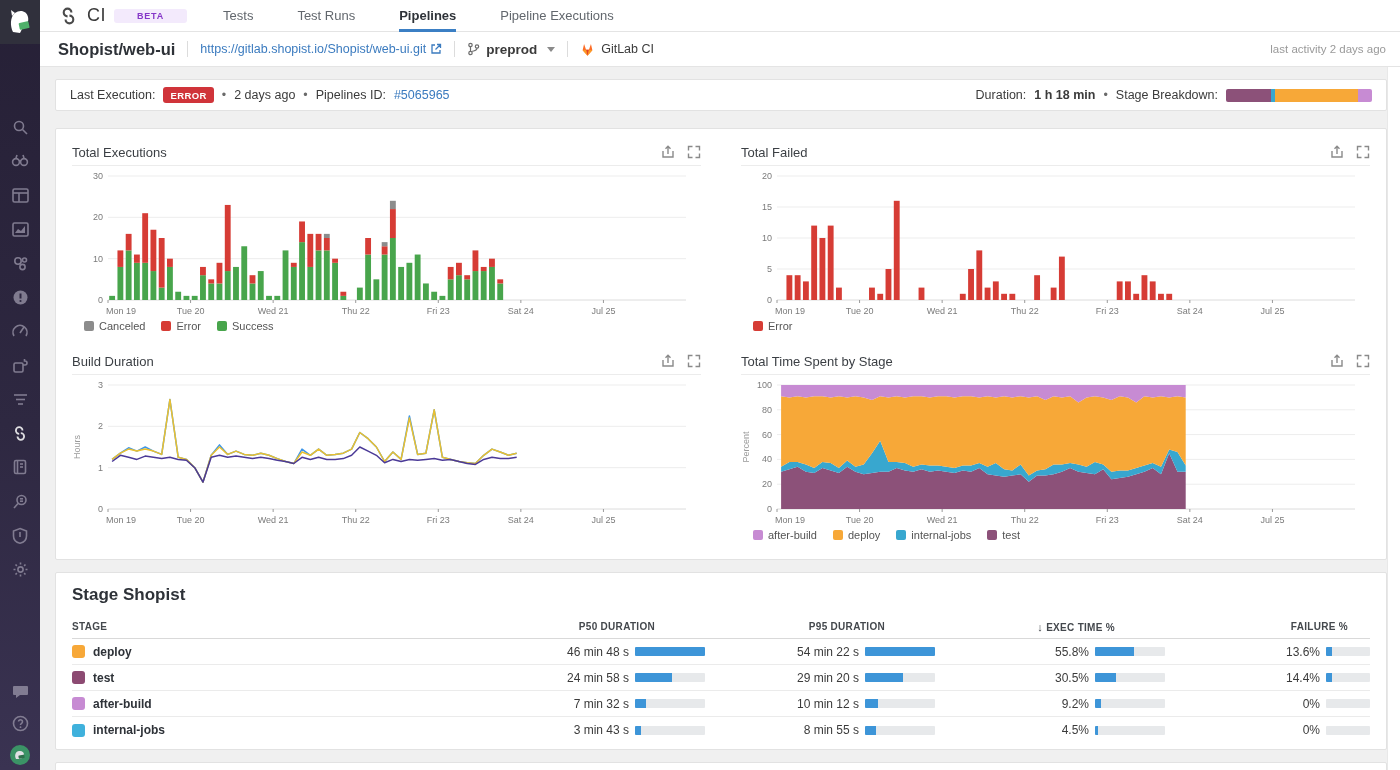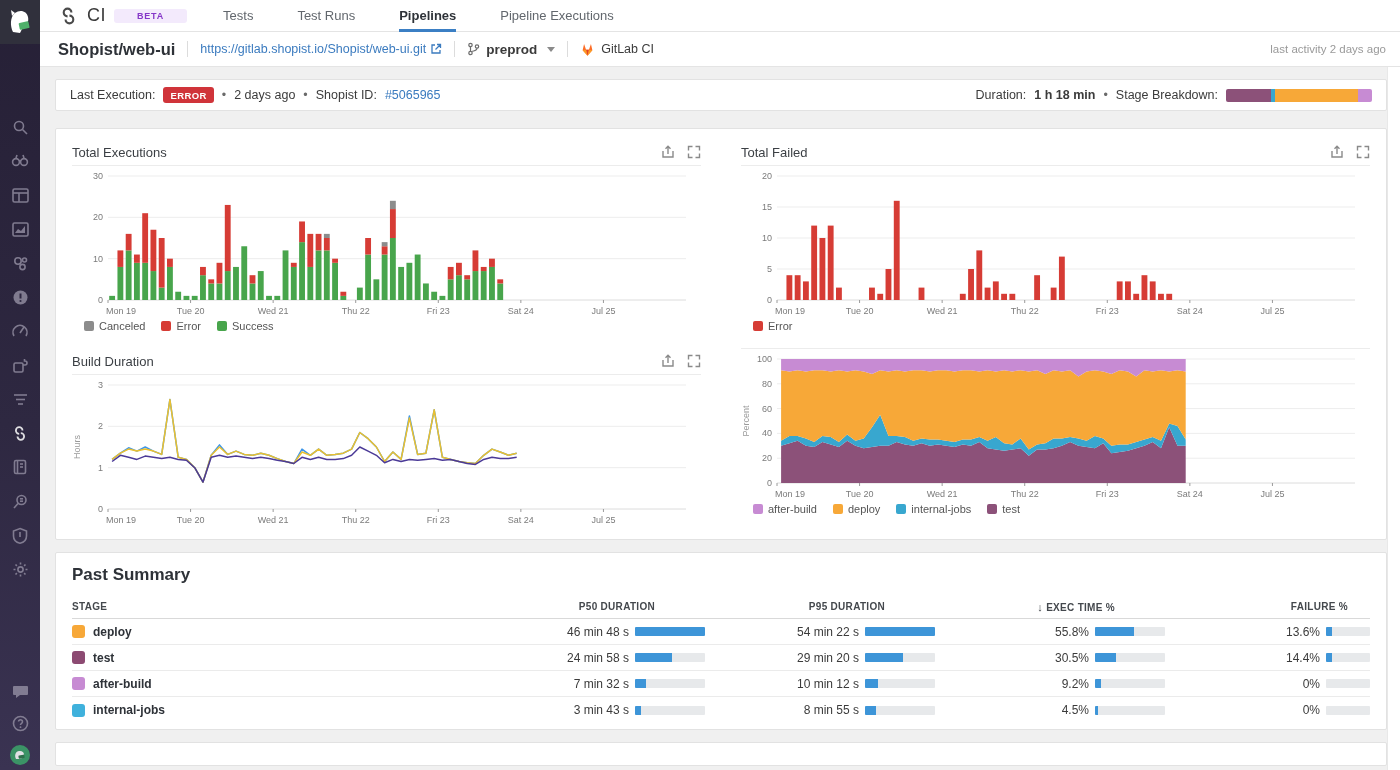--- a/index.html
+++ b/index.html
@@ -276,21 +276,21 @@
 
     <div class="content">
 
       <section class="card status-card">
         <div class="status-left">
           <span>Last Execution:</span>
           <span class="error-badge">ERROR</span>
           <span class="dotsep">•</span>
           <span>2 days ago</span>
           <span class="dotsep">•</span>
-          <span>Shopist ID:</span>
+          <span>Pipelines ID:</span>
           <span class="pipeline-link">#5065965</span>
         </div>
         <div class="status-right">
           <span>Duration:</span>
           <span class="bold">1 h 18 min</span>
           <span class="dotsep">•</span>
           <span>Stage Breakdown:</span>
           <div class="breakdown-bar" id="breakdown-bar">
               <span style="width: 31%; background: rgb(140, 81, 121);"></span>
               <span style="width: 2.5%; background: rgb(56, 167, 207);"></span>
@@ -558,20 +558,35 @@
               <line x1="531.4285714285714" y1="132" x2="531.4285714285714" y2="135" stroke="#9a9a9a" stroke-width="1"></line>
               <text x="531.4285714285714" y="146" text-anchor="middle" font-size="9" fill="#7b7b7b" font-family="&quot;Liberation Sans&quot;,sans-serif">Jul 25</text>
               <text x="8" y="70" font-size="9" fill="#9a9a9a" text-anchor="middle" transform="rotate(-90 8 70)" font-family="&quot;Liberation Sans&quot;,sans-serif">Hours</text>
               <polyline points="40.1,82.4 48.4,76.2 56.6,70.8 64.9,74.1 73.2,70.0 81.4,74.1 89.7,77.4 97.9,22.5 106.2,80.3 114.4,82.4 122.7,90.7 131.0,105.1 139.2,78.3 147.5,67.9 155.7,77.4 164.0,74.1 172.2,77.4 180.5,78.3 188.8,76.2 197.0,78.3 205.3,81.6 213.5,84.5 221.8,86.5 230.0,72.1 238.3,78.3 246.6,72.1 254.8,78.3 263.1,77.4 271.3,76.2 279.6,72.1 287.8,55.5 296.1,61.7 304.4,70.0 312.6,84.5 320.9,75.0 329.1,82.4 337.4,39.0 345.6,77.4 353.9,76.2 362.2,32.8 370.4,80.3 378.7,82.4 386.9,84.5 395.2,85.7 403.4,86.5 411.7,78.3 420.0,72.1 428.2,75.0 436.5,78.3 444.7,76.2" fill="none" stroke="#3e96e8" stroke-width="1.5" stroke-linejoin="round"></polyline>
               <polyline points="40.1,82.4 48.4,76.2 56.6,72.1 64.9,74.1 73.2,72.1 81.4,74.1 89.7,77.4 97.9,22.5 106.2,80.3 114.4,82.4 122.7,90.7 131.0,105.1 139.2,78.3 147.5,70.0 155.7,77.4 164.0,74.1 172.2,77.4 180.5,78.3 188.8,76.2 197.0,78.3 205.3,81.6 213.5,84.5 221.8,86.5 230.0,75.0 238.3,78.3 246.6,72.1 254.8,78.3 263.1,77.4 271.3,76.2 279.6,72.1 287.8,55.5 296.1,61.7 304.4,70.0 312.6,84.5 320.9,75.0 329.1,82.4 337.4,41.1 345.6,77.4 353.9,76.2 362.2,32.8 370.4,80.3 378.7,82.4 386.9,84.5 395.2,85.7 403.4,86.5 411.7,78.3 420.0,72.1 428.2,75.0 436.5,78.3 444.7,76.2" fill="none" stroke="#eac02f" stroke-width="1.5" stroke-linejoin="round"></polyline>
               <polyline points="40.1,84.5 48.4,78.3 56.6,80.3 64.9,82.4 73.2,79.1 81.4,80.3 89.7,81.6 97.9,80.3 106.2,82.4 114.4,83.2 122.7,90.7 131.0,105.1 139.2,80.3 147.5,78.3 155.7,80.3 164.0,79.1 172.2,80.3 180.5,81.6 188.8,80.3 197.0,81.6 205.3,83.2 213.5,84.5 221.8,86.5 230.0,80.3 238.3,82.4 246.6,80.3 254.8,82.4 263.1,82.4 271.3,81.6 279.6,78.3 287.8,70.0 296.1,74.1 304.4,78.3 312.6,85.7 320.9,82.4 329.1,84.5 337.4,82.4 345.6,83.2 353.9,82.4 362.2,81.6 370.4,83.2 378.7,82.4 386.9,84.5 395.2,86.5 403.4,87.4 411.7,82.4 420.0,80.3 428.2,81.6 436.5,81.6 444.7,80.3" fill="none" stroke="#4b3a97" stroke-width="1.5" stroke-linejoin="round"></polyline>
             </svg>
         </div>
 
         <div class="panel">
+          <div class="panel-head">
+            <span class="panel-title">Total Time Spent by Stage</span>
+            <span class="panel-actions">
+              <span class="pa">
+                  <svg width="14" height="14" viewBox="0 0 14 14">
+                    <path d="M2 6 v6 h10 V6 M7 9 V1.5 M4.5 3.8 L7 1.3 L9.5 3.8"></path>
+                  </svg>
+                </span>
+              <span class="pa">
+                  <svg width="14" height="14" viewBox="0 0 14 14">
+                    <path d="M5.5 1.5 H1.5 V5.5 M8.5 1.5 H12.5 V5.5 M5.5 12.5 H1.5 V8.5 M8.5 12.5 H12.5 V8.5"></path>
+                  </svg>
+                </span>
+            </span>
+          </div>
           <div class="panel-divider"></div>
           <svg class="chart" width="620" height="150" viewBox="0 0 620 150">
               <line x1="36" y1="132" x2="614" y2="132" stroke="#dcdcdc" stroke-width="1"></line>
               <text x="31" y="135" text-anchor="end" font-size="9" fill="#7b7b7b" font-family="&quot;Liberation Sans&quot;,sans-serif">0</text>
               <line x1="36" y1="107.2" x2="614" y2="107.2" stroke="#ededed" stroke-width="1"></line>
               <text x="31" y="110.2" text-anchor="end" font-size="9" fill="#7b7b7b" font-family="&quot;Liberation Sans&quot;,sans-serif">20</text>
               <line x1="36" y1="82.4" x2="614" y2="82.4" stroke="#ededed" stroke-width="1"></line>
               <text x="31" y="85.4" text-anchor="end" font-size="9" fill="#7b7b7b" font-family="&quot;Liberation Sans&quot;,sans-serif">40</text>
               <line x1="36" y1="57.60000000000001" x2="614" y2="57.60000000000001" stroke="#ededed" stroke-width="1"></line>
               <text x="31" y="60.60000000000001" text-anchor="end" font-size="9" fill="#7b7b7b" font-family="&quot;Liberation Sans&quot;,sans-serif">60</text>
@@ -614,21 +629,21 @@
               </span>
               <span class="legend-item">
                 <span class="legend-swatch" style="background: rgb(140, 81, 121);"></span>
                 <span>test</span>
               </span>
             </div>
         </div>
       </section>
 
       <section class="card summary-card">
-        <div class="summary-title">Past Summary</div>
+        <div class="summary-title">Stage Shopist</div>
         <div class="stable">
           <div class="shead">
             <span class="hcell first">STAGE</span>
             <span class="hcell">P50 DURATION</span>
             <span class="hcell">P95 DURATION</span>
             <span class="hcell"><span class="sort-arrow">↓</span><span>EXEC TIME %</span></span>
             <span class="hcell last">FAILURE %</span>
           </div>
           <div id="summary-rows">
               <div class="srow">

